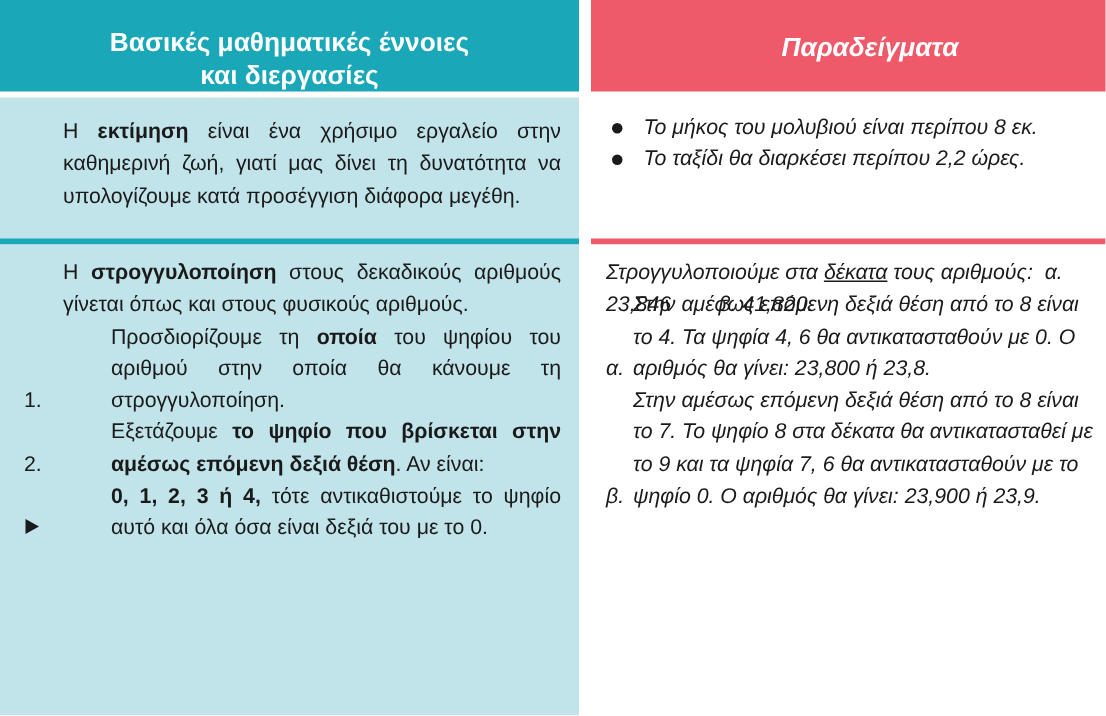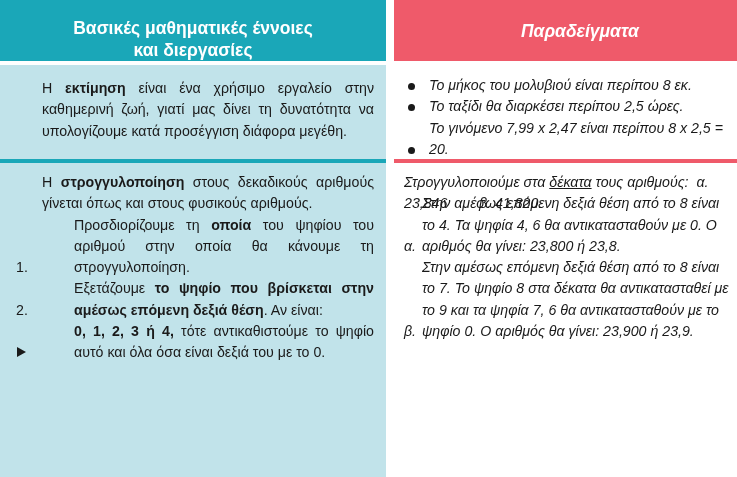--- a/index.html
+++ b/index.html
@@ -71,25 +71,21 @@
 
 <div class="col right">
   <div class="hdr">Παραδείγματα</div>
   <div class="cell c1">
     <div class="bul">
       <span class="mk"><span class="dot"></span></span>
       <span class="tx">Το μήκος του μολυβιού είναι περίπου 8 εκ.</span>
     </div>
     <div class="bul">
       <span class="mk"><span class="dot"></span></span>
-      <span class="tx">Το ταξίδι θα διαρκέσει περίπου 2,5 ώρες.</span>
-    </div>
-    <div class="bul">
-      <span class="mk"><span class="dot"></span></span>
-      <span class="tx">Το γινόμενο 7,99 x 2,47 είναι περίπου 8 x 2,5 = 20.</span>
+      <span class="tx">Το ταξίδι θα διαρκέσει περίπου 2,2 ώρες.</span>
     </div>
   </div>
   <div class="sepR"></div>
   <div class="cell c2">
     <p><span>Στρογγυλοποιούμε στα </span><span class="u">δέκατα</span><span> τους αριθμούς:</span><span>&nbsp;&nbsp;<span>α.  23,846</span><span>&nbsp;&nbsp;&nbsp;&nbsp;&nbsp;&nbsp;&nbsp;&nbsp;</span><span>β. 41,820.</span></span></p>
     <p style="margin-top:-21.3px;visibility:hidden;height:0;"></p>
     <div class="bul">
       <span class="lbl">α.</span>
       <span class="tx">Στην αμέσως επόμενη δεξιά θέση από το 8 είναι το 4. Τα ψηφία 4, 6 θα αντικατασταθούν με 0. Ο αριθμός θα γίνει: 23,800 ή 23,8.</span>
     </div>

